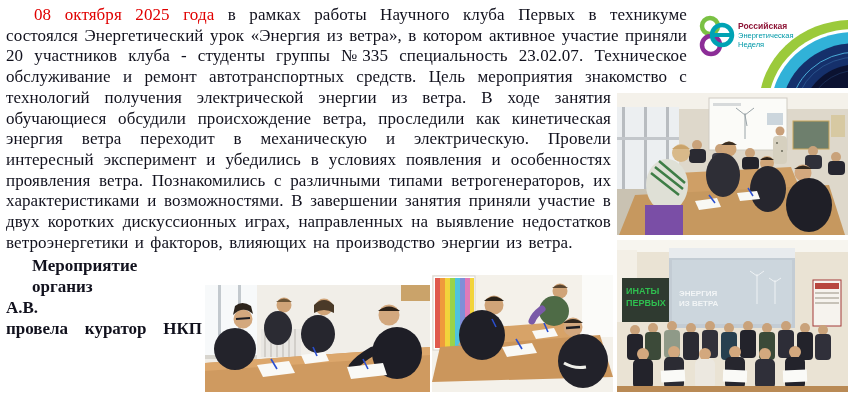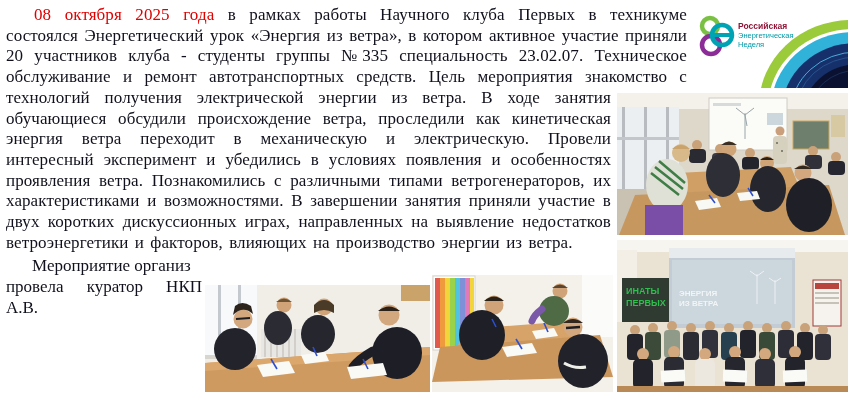--- a/index.html
+++ b/index.html
@@ -28,21 +28,21 @@
     word-spacing:2px;
     letter-spacing:0.1px;
   }
   .date-red{font-weight:normal;}
   .para2{
     margin:3px 0 0 0;
     width:196px;
     font-size:17px;
     line-height:20.7px;
   }
-  .para2 .pline{display:block;text-align:justify;text-align-last:justify;}
+  .para2 .pline{display:block;text-align:justify;text-align-last:justify;font-weight:bold;}
   .para2 .pline.first{padding-left:26px;text-align-last:left;}
   .para2 .pline.last{text-align-last:left;}
   .img{position:absolute;z-index:2;}
   .img svg{display:block;}
   .logo-box{left:693px;top:4px;width:155px;height:84px;}
   .photo1{left:617px;top:93px;width:231px;height:142px;}
   .photo2{left:617px;top:240px;width:231px;height:152px;}
   .photo3{left:205px;top:285px;width:225px;height:107px;}
   .photo4{left:432px;top:275px;width:181px;height:117px;}
   .logo-text{font-family:"Liberation Sans", sans-serif;}
@@ -52,22 +52,22 @@
 
 <div class="page">
 
   <div class="textflow">
     <div class="spacer sp-a"></div>
     <div class="spacer sp-b"></div>
     <div class="spacer sp-c"></div>
     <p class="para1"><span class="date-red" style="color:#e00000;">08 октября 2025 года</span><span> в рамках работы Научного клуба Первых в техникуме состоялся Энергетический урок «Энергия из ветра», в котором активное участие приняли 20 участников клуба - студенты группы №335 специальность 23.02.07. Техническое обслуживание и ремонт автотранспортных средств. Цель мероприятия знакомство с технологий получения электрической энергии из ветра. В ходе занятия обучающиеся обсудили происхождение ветра, проследили как кинетическая энергия ветра переходит в механическую и электрическую. Провели интересный эксперимент и убедились в условиях появления и особенностях проявления ветра. Познакомились с различными типами ветрогенераторов, их характеристиками и возможностями. В завершении занятия приняли участие в двух коротких дискуссионных играх, направленных на выявление недостатков ветроэнергетики и факторов, влияющих на производство энергии из ветра.</span></p>
     <p class="para2">
       <span class="pline first">Мероприятие организ</span>
+      <span class="pline last">А.В.</span>
       <span class="pline">провела куратор НКП</span>
-      <span class="pline last">А.В.</span>
     </p>
   </div>
 
   <div class="img logo-box">
     <svg viewBox="0 0 155 84" width="155" height="84">
       <rect x="0" y="0" width="155" height="84" fill="#ffffff"></rect>
 
       <g>
         <ellipse cx="158" cy="102" rx="92" ry="86" fill="#9bca3b"></ellipse>
         <ellipse cx="160" cy="104" rx="85" ry="79" fill="#ffffff"></ellipse>

